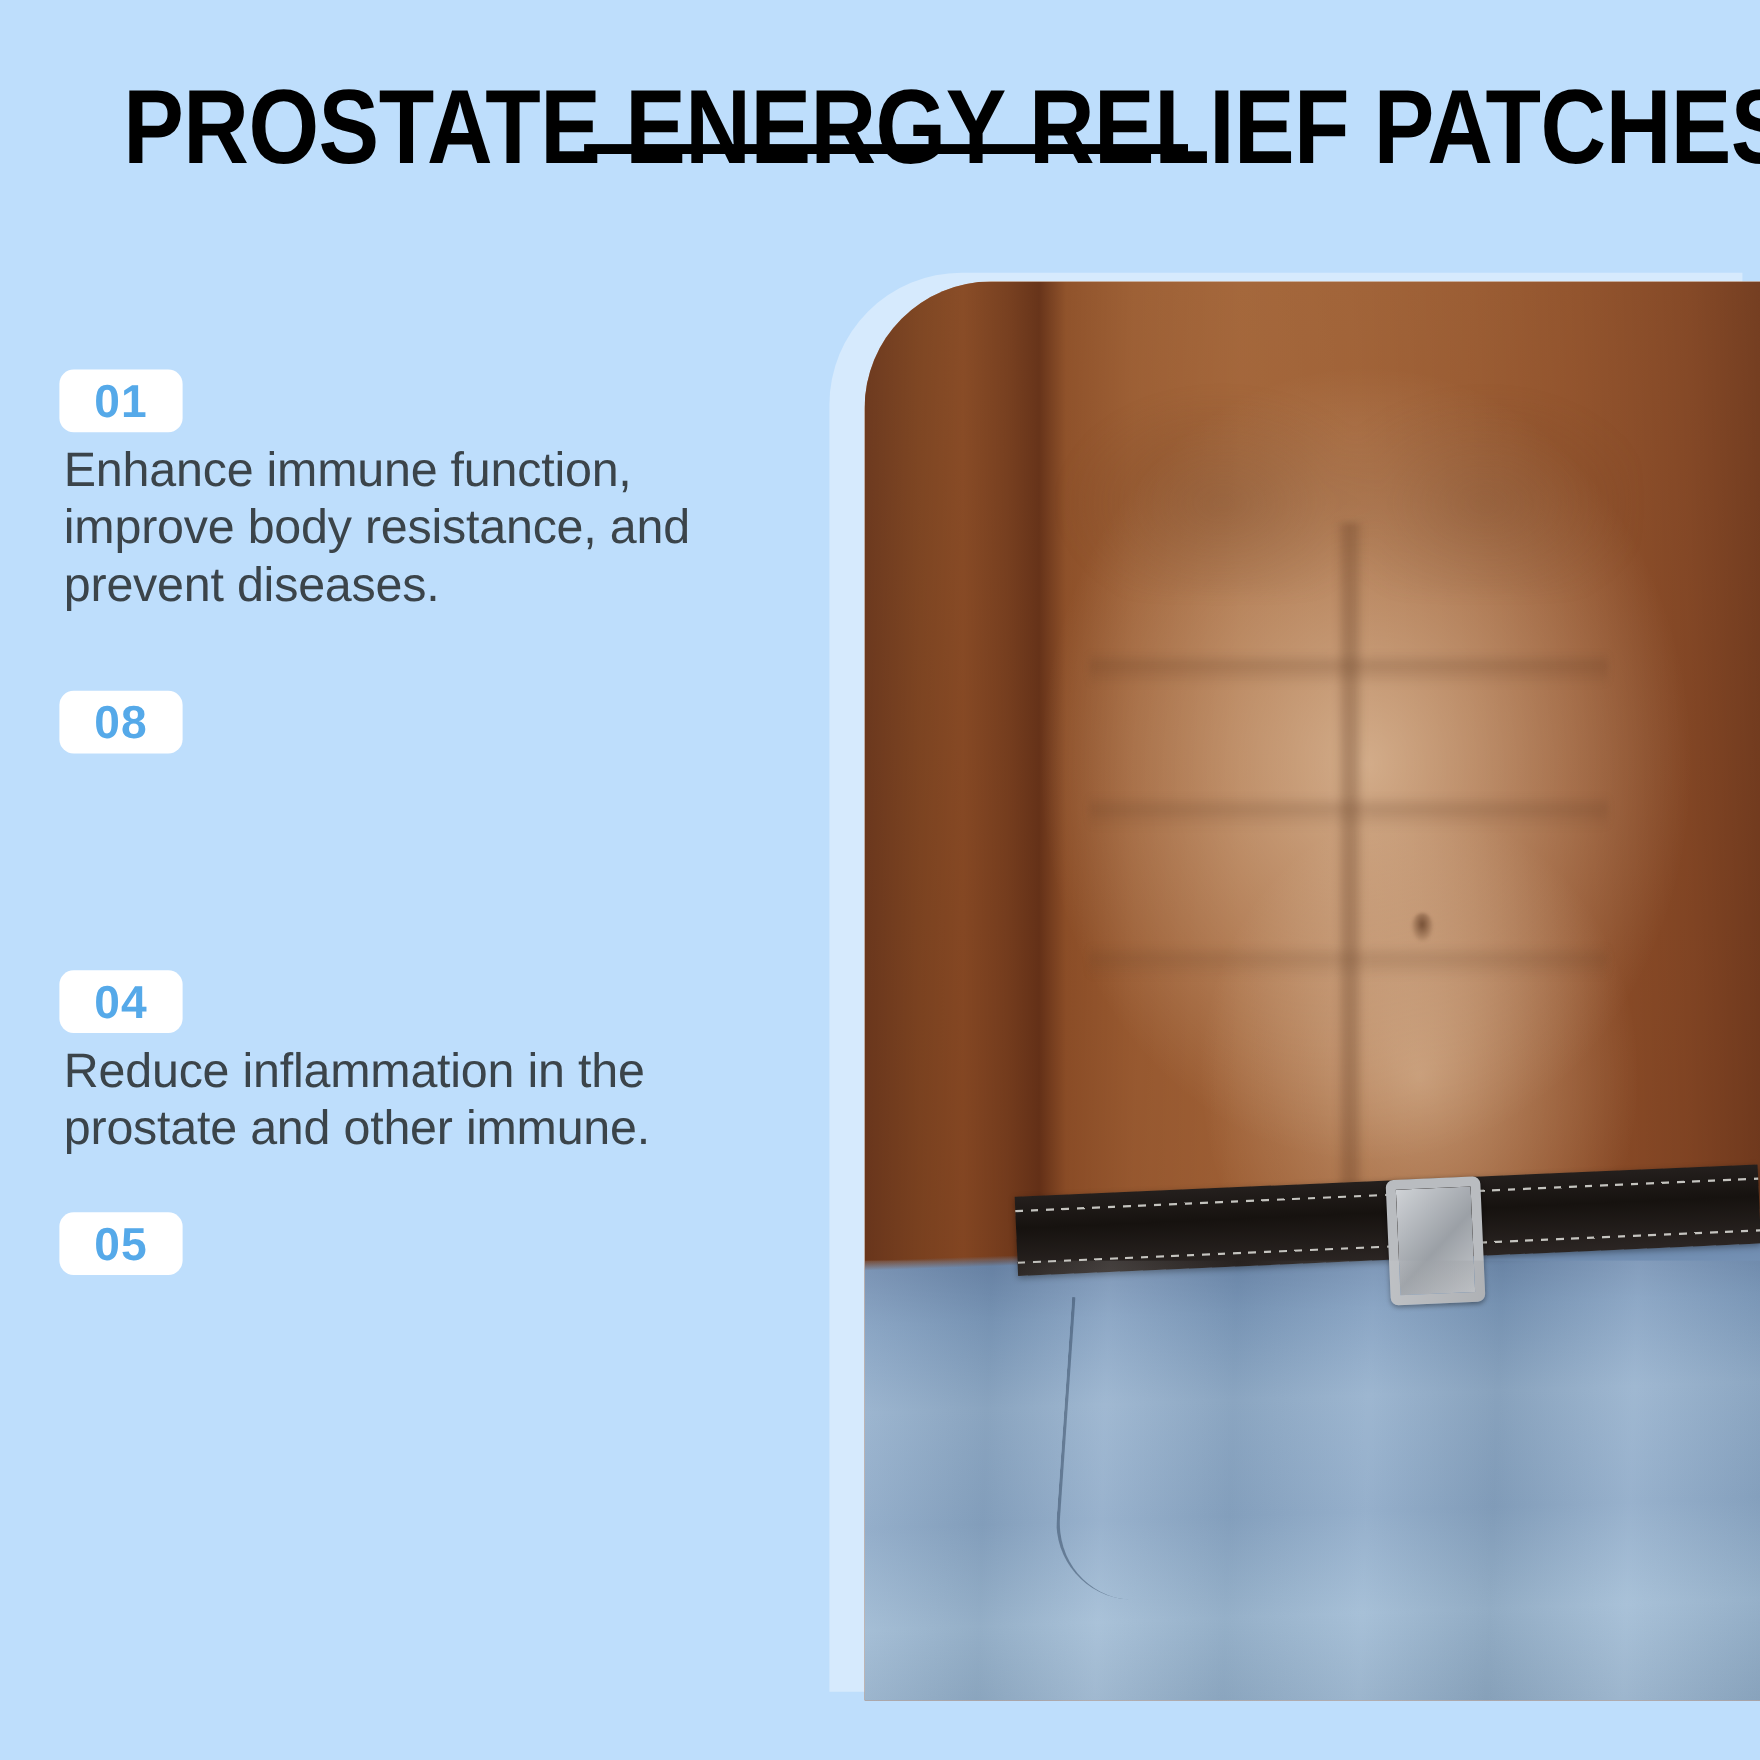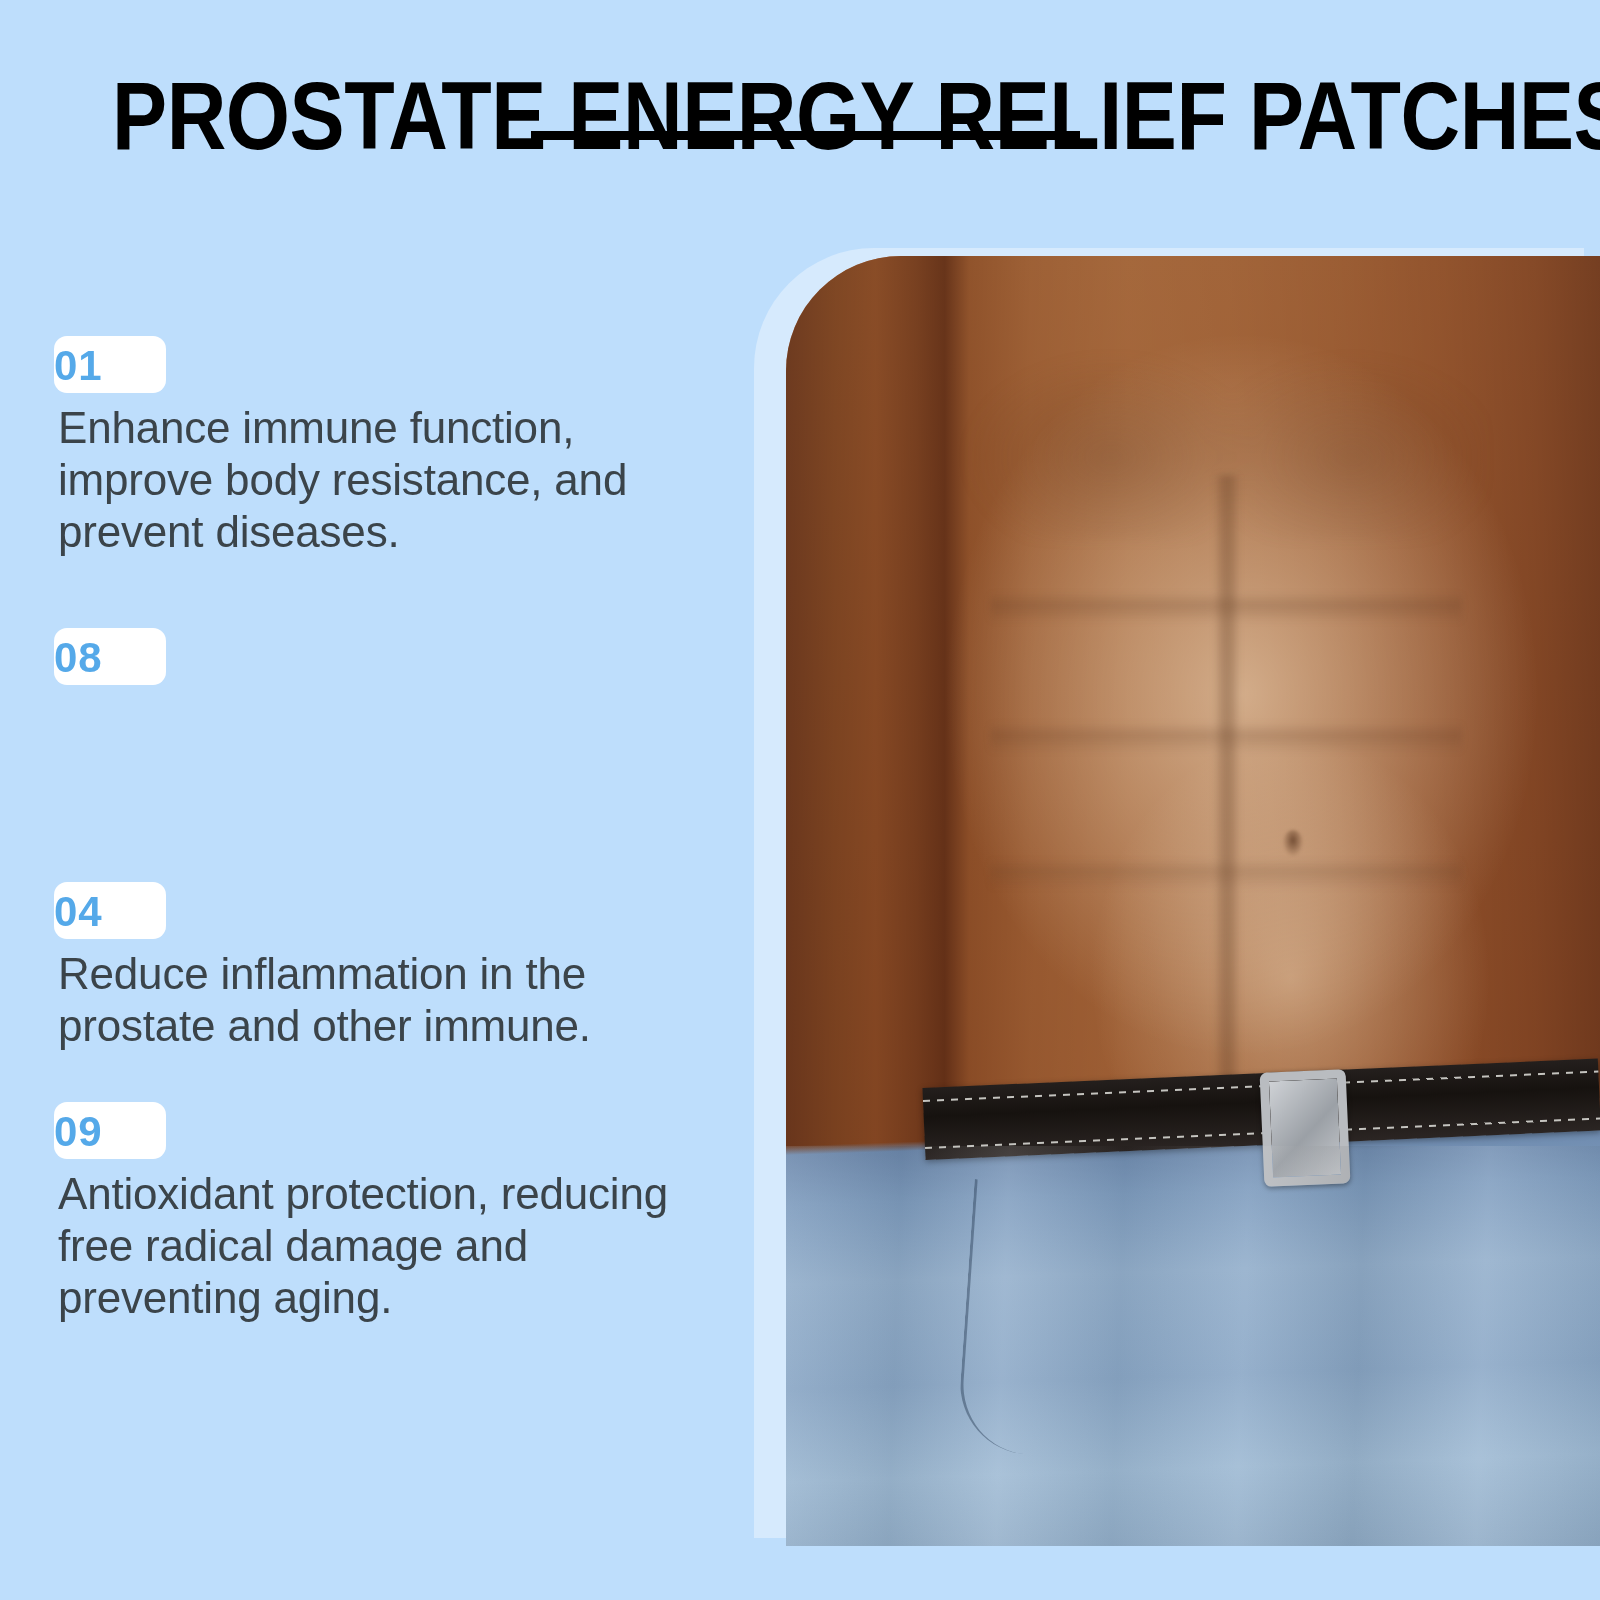--- a/index.html
+++ b/index.html
@@ -62,20 +62,21 @@
     left: 0;
     width: 660px;
   }
   .feature-badge {
     display: inline-block;
     background: #ffffff;
     border-radius: 13px;
     width: 112px;
     height: 57px;
     line-height: 57px;
+    text-align: center;
     box-sizing: border-box;
   }
   .feature-number {
     font-family: "Liberation Sans Narrow", "Liberation Sans", sans-serif;
     font-weight: 700;
     font-size: 42px;
     color: #55a9e9;
     letter-spacing: 1px;
     display: inline-block;
     vertical-align: middle;
@@ -316,23 +317,22 @@
 
     <div class="feature-item" id="feature-item-3">
       <div class="feature-badge">
         <span class="feature-number">04</span>
       </div>
       <span class="feature-text">Reduce inflammation in the prostate and other immune.</span>
     </div>
 
     <div class="feature-item" id="feature-item-4">
       <div class="feature-badge">
-        <span class="feature-number">09</span>
-      </div>
-      <span class="feature-text">Antioxidant protection, reducing free radical damage and preventing aging.</span>
+        <span class="feature-number">05</span>
+      </div>
     </div>
 
   </div>
 
   <div id="photo-panel">
     <div id="photo-backdrop"></div>
     <div id="photo-frame">
       <div id="photo-image"></div>
       <div id="photo-pecs"></div>
       <div id="photo-abs"></div>

